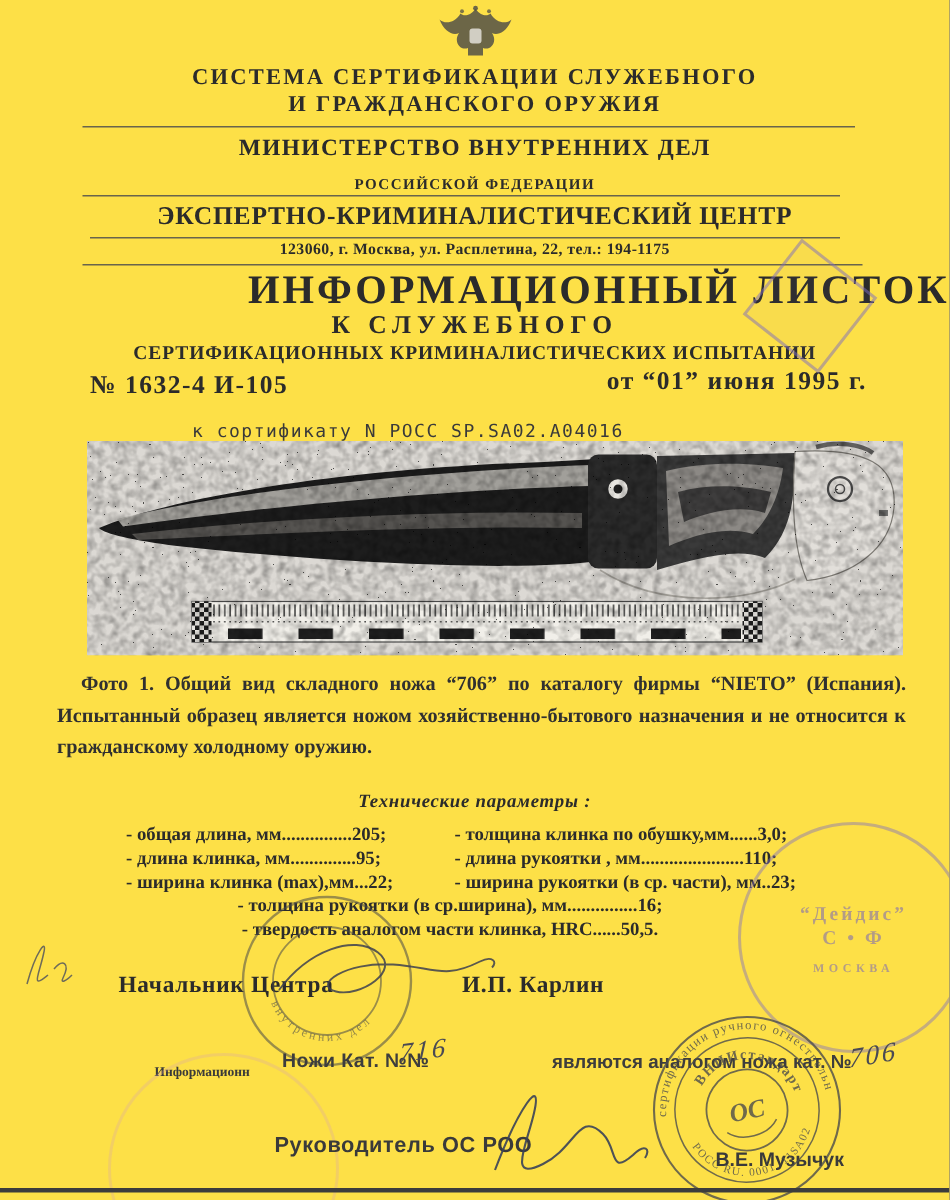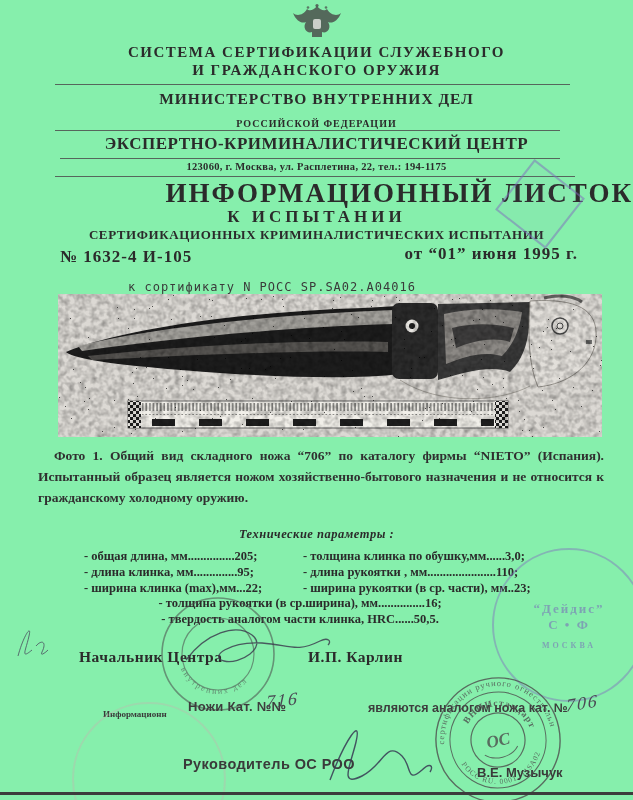--- a/index.html
+++ b/index.html
@@ -1,16 +1,16 @@
 <!DOCTYPE html>
 <html><head>
 <meta charset="utf-8">
 <style>
   html,body{margin:0;padding:0;background:#777;}
-  .page{position:relative;width:633px;height:800px;background:#86efac;overflow:hidden;
+  .page{position:relative;width:633px;height:800px;background:#fde047;overflow:hidden;
         font-family:"Liberation Serif",serif;color:#2b2b2b;}
   .abs{position:absolute;}
   .ctr{left:0;width:633px;text-align:center;}
   .rule{position:absolute;height:1px;background:#4e4e4e;opacity:.85;}
   .sys{top:44px;font-size:15px;font-weight:bold;letter-spacing:1.5px;}
   .sys2{top:62px;font-size:15px;font-weight:bold;letter-spacing:1.5px;}
   .min1{top:90px;font-size:15.5px;font-weight:bold;letter-spacing:1px;}
   .min2{top:118px;font-size:10px;font-weight:bold;letter-spacing:1px;}
   .ekc{top:134px;font-size:17px;font-weight:bold;letter-spacing:.5px;}
   .addr{top:161px;font-size:10.5px;font-weight:bold;letter-spacing:.3px;}
@@ -72,21 +72,21 @@
   <div class="rule" style="left:55px;top:84px;width:515px"></div>
   <div class="abs ctr min1">МИНИСТЕРСТВО ВНУТРЕННИХ ДЕЛ</div>
   <div class="abs ctr min2">РОССИЙСКОЙ ФЕДЕРАЦИИ</div>
   <div class="rule" style="left:55px;top:130px;width:505px"></div>
   <div class="abs ctr ekc">ЭКСПЕРТНО-КРИМИНАЛИСТИЧЕСКИЙ ЦЕНТР</div>
   <div class="rule" style="left:60px;top:158px;width:500px"></div>
   <div class="abs ctr addr">123060, г. Москва, ул. Расплетина, 22, тел.: 194-1175</div>
   <div class="rule" style="left:55px;top:176px;width:520px"></div>
 
   <div class="abs ctr t-main">ИНФОРМАЦИОННЫЙ ЛИСТОК</div>
-  <div class="abs ctr t-sub1">К  ИСПЫТАНИИ</div>
+  <div class="abs ctr t-sub1">К  СЛУЖЕБНОГО</div>
   <div class="abs ctr t-sub2">СЕРТИФИКАЦИОННЫХ КРИМИНАЛИСТИЧЕСКИХ ИСПЫТАНИИ</div>
   <div class="abs num">№ 1632-4 И-105</div>
   <div class="abs date">от  “01”  июня 1995 г.</div>
   <div class="abs cert">к сортификату N РОСС SP.SA02.A04016</div>
 
   <div class="abs diamond"></div>
 
   <svg class="abs photo" viewBox="0 0 544 143">
     <defs>
       <filter id="gr1" x="0" y="0" width="100%" height="100%">

